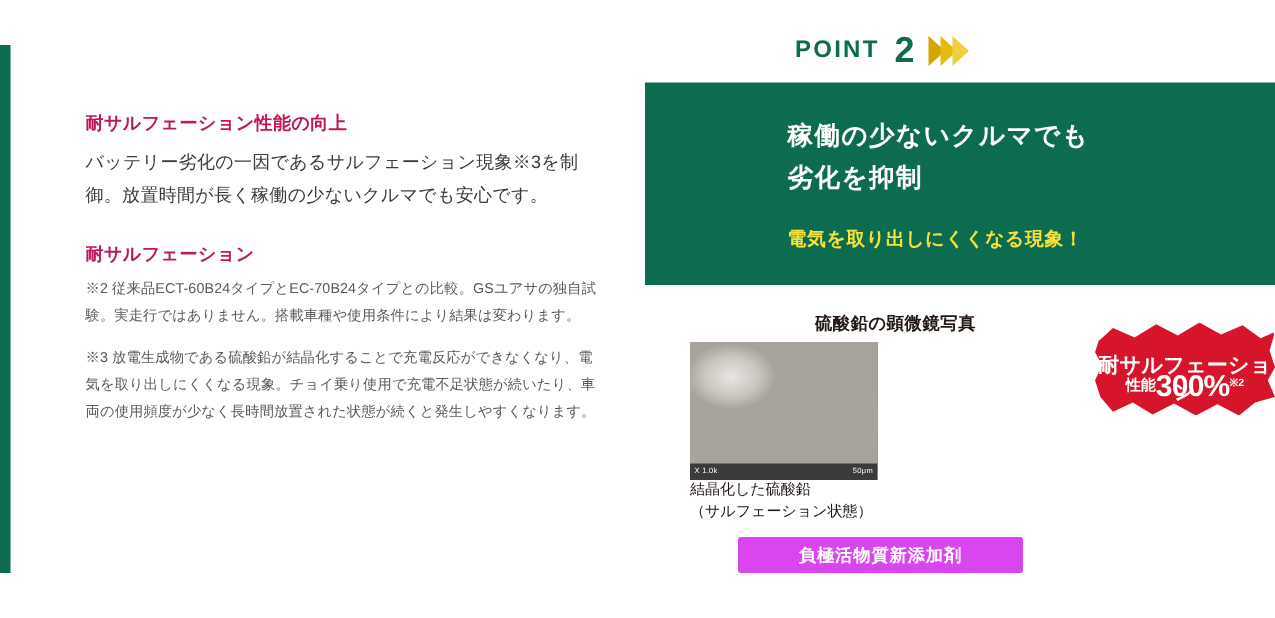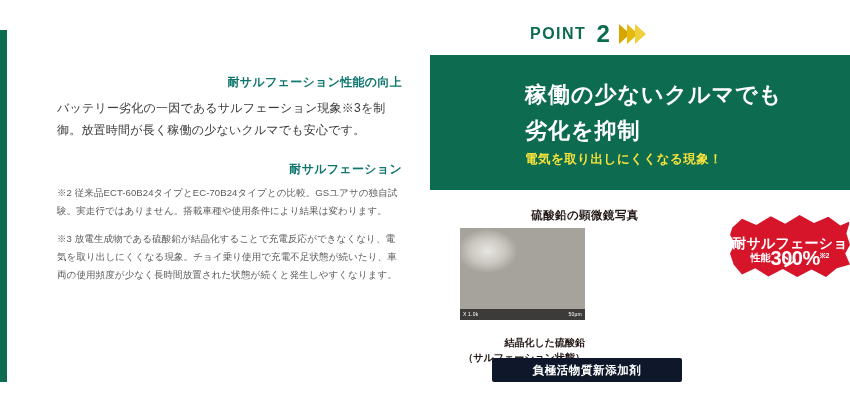--- a/index.html
+++ b/index.html
@@ -33,25 +33,24 @@
   }
   .left-body {
     position: absolute;
     left: 57px;
     top: 74px;
     width: 345px;
   }
   .sec-heading {
     font-size: 12px;
     font-weight: bold;
-    color: #0f766e;
+    color: #be185d;
     line-height: 1.4;
     margin: 0 0 6px 0;
     letter-spacing: 0.3px;
-    text-align: right;
   }
   .sec-text {
     font-size: 12px;
     color: #3b3b3b;
     line-height: 1.85;
     margin: 0 0 20px 0;
     letter-spacing: 0.2px;
   }
   .note {
     font-size: 9.5px;
@@ -112,40 +111,40 @@
     left: 0;
     top: 55px;
     width: 420px;
     height: 135px;
     background: #0d6b4f;
   }
   .green-panel .headline {
     position: absolute;
     left: 95px;
     top: 22px;
-    font-size: 22px;
+    font-size: 17px;
     font-weight: bold;
     color: #ffffff;
     line-height: 1.65;
     letter-spacing: 1px;
   }
   .green-panel .subline {
     position: absolute;
     left: 95px;
     top: 96px;
     font-size: 12.5px;
     font-weight: bold;
     color: #f5e23c;
     letter-spacing: 0.5px;
   }
 
   
   .micro-title {
     position: absolute;
-    left: 0;
+    left: 12px;
     top: 208px;
     width: 310px;
     text-align: center;
     font-size: 11.5px;
     font-weight: bold;
     color: #231815;
     letter-spacing: 0.4px;
   }
   .photos {
     position: absolute;
@@ -196,36 +195,36 @@
     color: #ffffff;
     font-size: 5px;
     line-height: 11px;
     display: flex;
     justify-content: space-between;
     padding: 0 3px;
     box-sizing: border-box;
     letter-spacing: 0.2px;
   }
   .photo-caption {
-    margin-top: 16px;
-    text-align: right;
+    margin-top: 0;
+    text-align: left;
     font-size: 10px;
-    font-weight: bold;
+    font-weight: normal;
     color: #231815;
     line-height: 1.45;
   }
 
   
   .purple-badge {
     position: absolute;
     left: 62px;
     top: 358px;
     width: 190px;
     height: 24px;
-    background: #0f172a;
+    background: #d946ef;
     color: #ffffff;
     font-size: 11.5px;
     font-weight: bold;
     display: flex;
     align-items: center;
     justify-content: center;
     border-radius: 2px;
     letter-spacing: 0.6px;
   }
 

